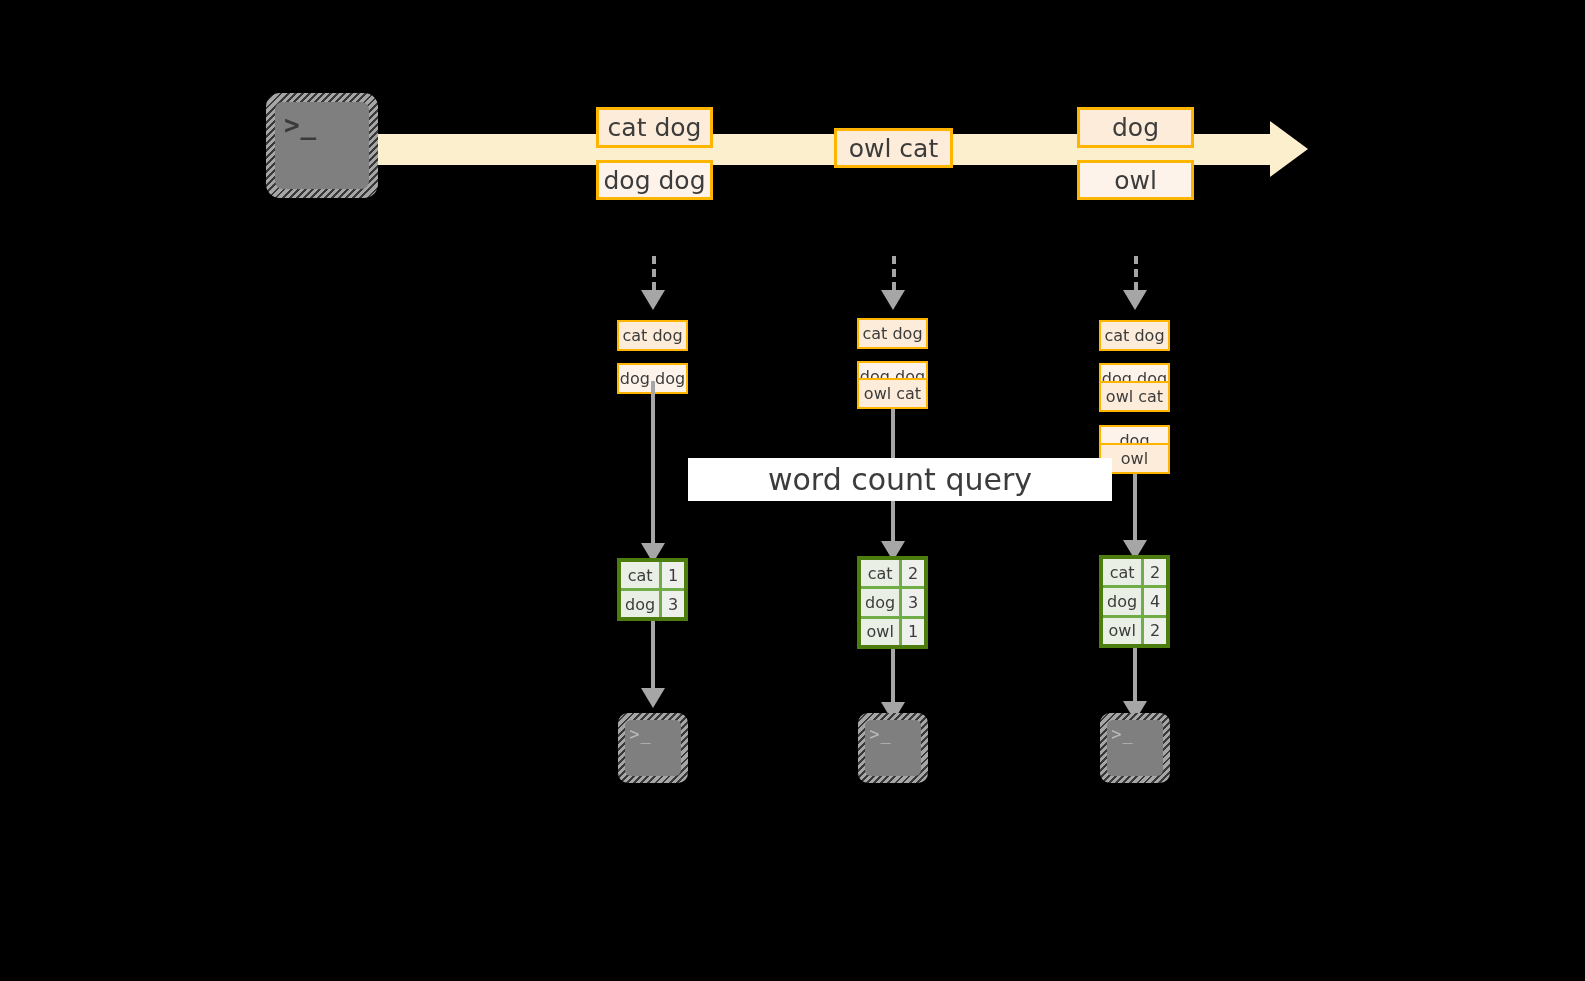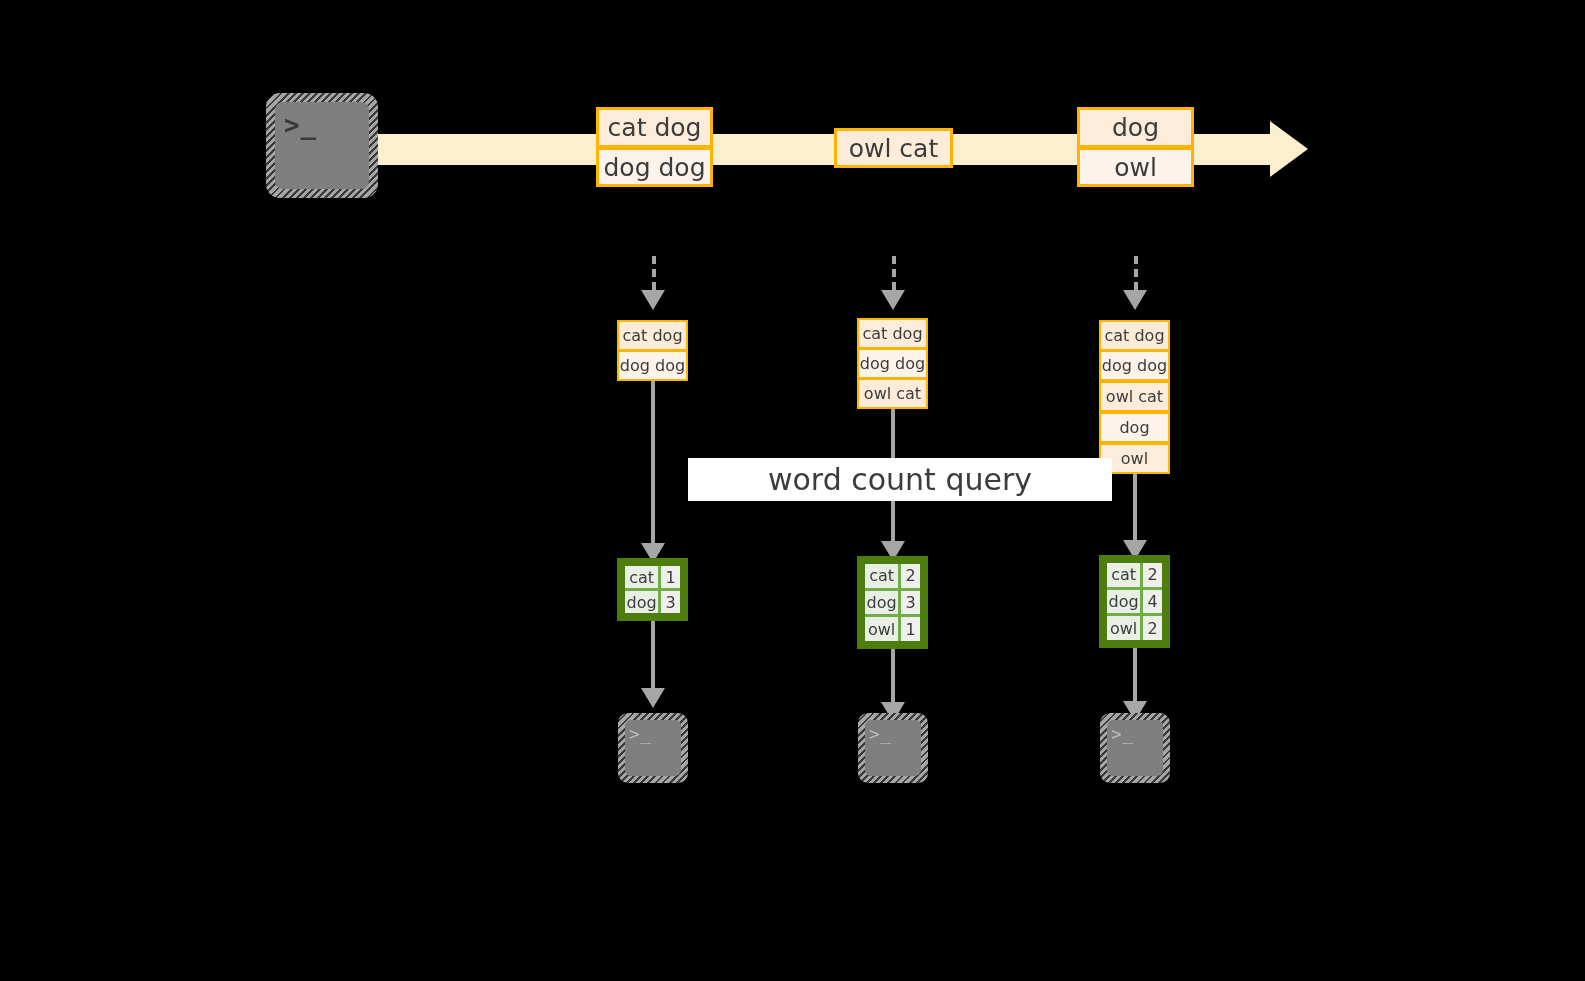--- a/index.html
+++ b/index.html
@@ -67,29 +67,29 @@
     box-sizing: border-box;
     border: 3px solid #ffb400;
     background: #fdecd9;
     color: #3c3c3c;
     display: flex;
     align-items: center;
     justify-content: center;
     text-align: center;
     white-space: nowrap;
   }
-  .ebox.alt { background: #fdf3ea; }
+  .ebox.alt { background: #fdf3ea; margin-top: 13px; }
   .ebox.big { font-size: 25px; }
   .ebox.mid { font-size: 16px; border-width: 2px; }
 
   
   .gtable {
     position: absolute;
     box-sizing: border-box;
-    border: 8px solid #4d7c0f;
+    border: 4px solid #4d7c0f;
     background: #70ad47;
     display: flex;
     flex-direction: column;
   }
   .grow {
     display: flex;
     flex: 1 1 0;
     gap: 3px;
     margin-bottom: 3px;
   }

